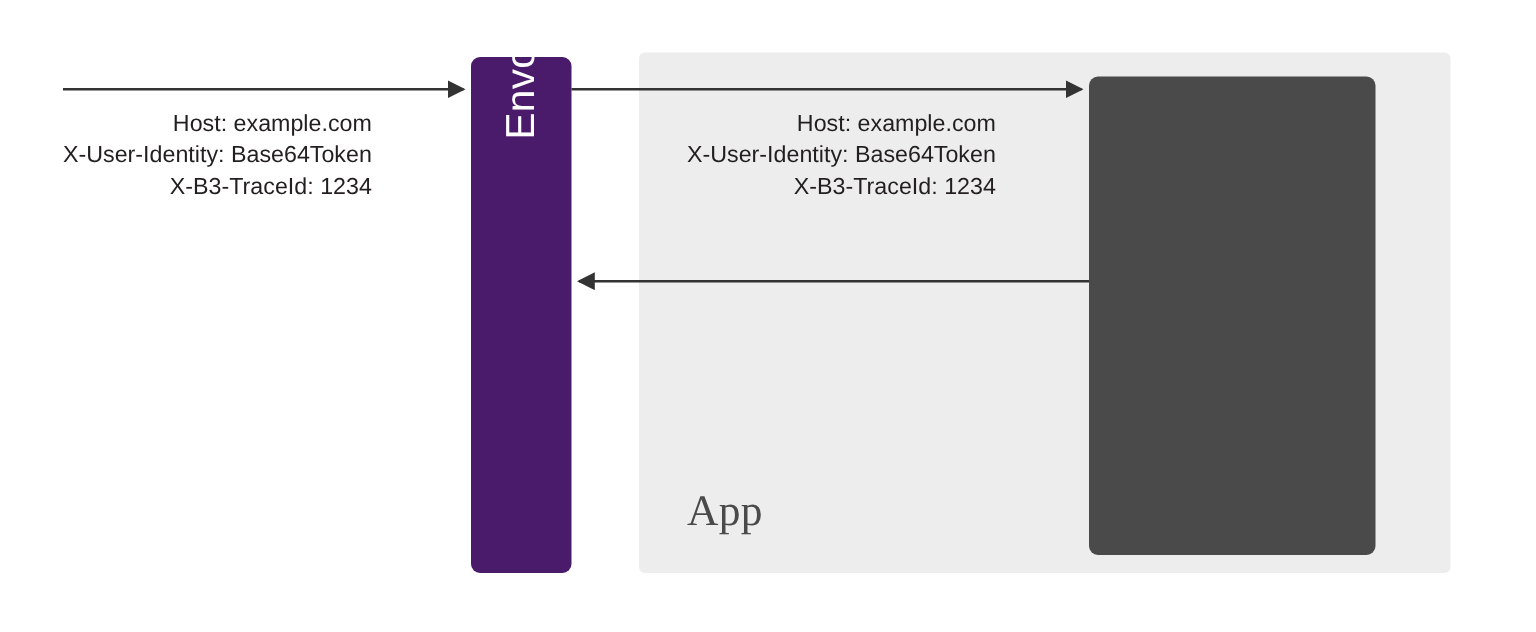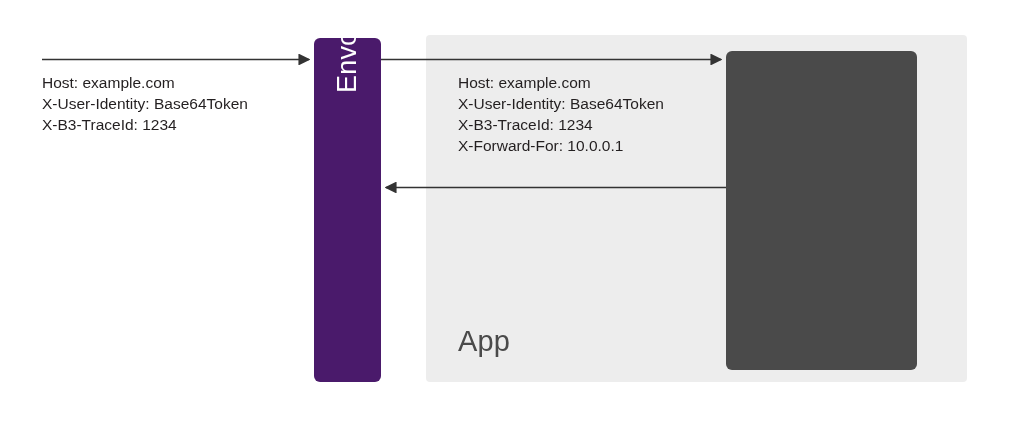--- a/index.html
+++ b/index.html
@@ -32,20 +32,21 @@
   }
   #app-label {
     position: absolute;
     left: 458px;
     top: 327px;
     font-size: 29px;
     line-height: 1;
     color: #4a4a4a;
     letter-spacing: 0.2px;
     white-space: nowrap;
+    font-family: Liberation Serif, serif;
   }
 
   
   #envoy-box {
     position: absolute;
     left: 314px;
     top: 38px;
     width: 67px;
     height: 344px;
     background: #4a1a6b;
@@ -101,21 +102,21 @@
     white-space: nowrap;
   }
   #ingress-headers {
     left: 42px;
     top: 72px;
   }
   #upstream-headers {
     left: 458px;
     top: 72px;
   }
-  .header-line { display: block; }
+  .header-line { display: block; text-align: right; }
 
   
   #arrow-layer {
     position: absolute;
     left: 0;
     top: 0;
     width: 1024px;
     height: 421px;
     pointer-events: none;
   }
@@ -137,21 +138,20 @@
   <div class="header-block" id="ingress-headers">
     <span class="header-line">Host: example.com</span>
     <span class="header-line">X-User-Identity: Base64Token</span>
     <span class="header-line">X-B3-TraceId: 1234</span>
   </div>
 
   <div class="header-block" id="upstream-headers">
     <span class="header-line">Host: example.com</span>
     <span class="header-line">X-User-Identity: Base64Token</span>
     <span class="header-line">X-B3-TraceId: 1234</span>
-    <span class="header-line">X-Forward-For: 10.0.0.1</span>
   </div>
 
   <svg id="arrow-layer" width="1024" height="421" viewBox="0 0 1024 421" xmlns="http://www.w3.org/2000/svg">
     <defs>
       <marker id="head-right" markerWidth="7" markerHeight="7" refX="6.2" refY="3.5" orient="auto" markerUnits="strokeWidth">
         <path d="M0,0 L7,3.5 L0,7 z" fill="#333333"></path>
       </marker>
       <marker id="head-left" markerWidth="7" markerHeight="7" refX="6.2" refY="3.5" orient="auto" markerUnits="strokeWidth">
         <path d="M0,0 L7,3.5 L0,7 z" fill="#333333"></path>
       </marker>

